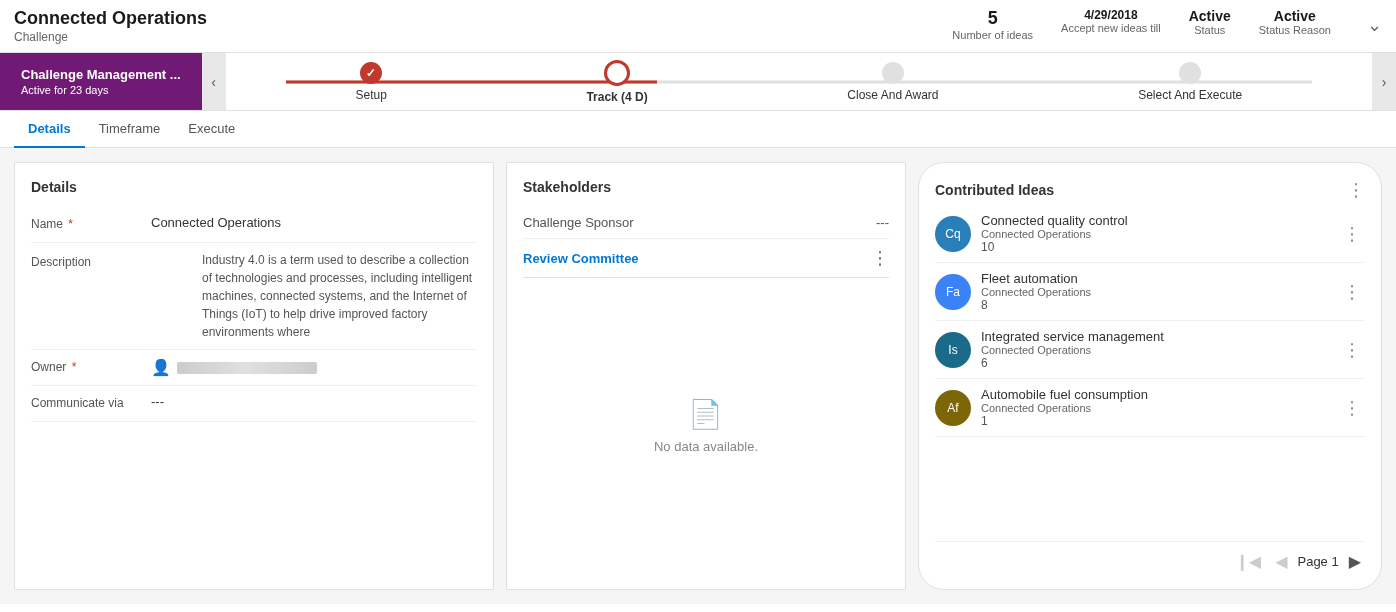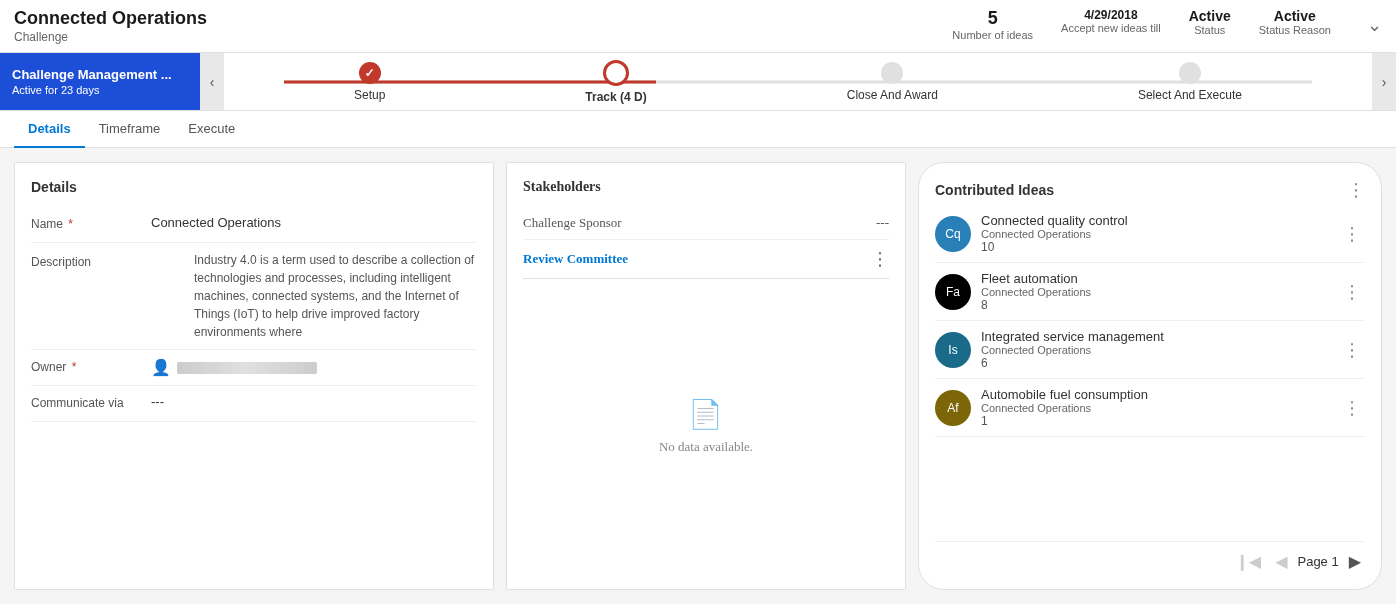--- a/index.html
+++ b/index.html
@@ -31,27 +31,27 @@
 
     
     .progress-bar-section {
       display: flex;
       align-items: stretch;
       height: 58px;
       border-bottom: 1px solid #e0e0e0;
       position: relative;
     }
     .challenge-label {
-      background: #1d4ed8;
+      background: #701a75;
       color: #fff;
       min-width: 200px;
       display: flex;
       flex-direction: column;
       justify-content: center;
-      padding: 0 12px;
+      padding: 0 21px;
       cursor: pointer;
       position: relative;
       z-index: 2;
     }
     .challenge-label-title { font-size: 13px; font-weight: 600; white-space: nowrap; overflow: hidden; text-overflow: ellipsis; max-width: 180px; }
     .challenge-label-sub { font-size: 11px; margin-top: 2px; }
     .prev-arrow, .next-arrow {
       width: 24px;
       background: #e8e8e8;
       border: none;
@@ -183,38 +183,37 @@
     .field-label {
       width: 120px;
       flex-shrink: 0;
       font-size: 12px;
       color: #555;
       padding-top: 2px;
     }
     .field-required { color: #c0392b; margin-left: 2px; }
     .field-value { font-size: 13px; color: #333; flex: 1; }
     .field-value-name { font-size: 13px; color: #333; }
-    .field-value-desc { font-size: 12px; color: #555; line-height: 1.5; }
+    .field-value-desc { font-size: 12px; color: #555; line-height: 1.5; margin-left: 8px; }
     .owner-row { display: flex; align-items: center; gap: 6px; }
     .owner-icon { color: #0078d4; font-size: 16px; }
     .owner-blurred {
       display: inline-block;
       width: 140px;
       height: 12px;
       background: linear-gradient(90deg, #ccc 0%, #e0e0e0 50%, #ccc 100%);
       border-radius: 2px;
       vertical-align: middle;
     }
 
     
     .stakeholders-panel {
       width: 400px;
       margin-right: 12px;
       flex-shrink: 0;
-      font-family: Liberation Serif, serif;
     }
     .stakeholder-row {
       display: flex;
       align-items: center;
       padding: 8px 0;
       border-bottom: 1px solid #f0f0f0;
       justify-content: space-between;
     }
     .stakeholder-label { font-size: 13px; color: #555; flex: 1; }
     .stakeholder-value { font-size: 13px; color: #555; }
@@ -408,21 +407,21 @@
     <div class="idea-row">
       <div class="idea-avatar" style="background:#2980b9">Cq</div>
       <div class="idea-info">
         <div class="idea-title">Connected quality control</div>
         <div class="idea-subtitle">Connected Operations</div>
         <div class="idea-count">10</div>
       </div>
       <div class="idea-menu">⋮</div>
     </div>
         <div class="idea-row">
-      <div class="idea-avatar" style="background:#000000">Fa</div>
+      <div class="idea-avatar" style="background:#3b82f6">Fa</div>
       <div class="idea-info">
         <div class="idea-title">Fleet automation</div>
         <div class="idea-subtitle">Connected Operations</div>
         <div class="idea-count">8</div>
       </div>
       <div class="idea-menu">⋮</div>
     </div>
         <div class="idea-row">
       <div class="idea-avatar" style="background:#1a6b8a">Is</div>
       <div class="idea-info">

